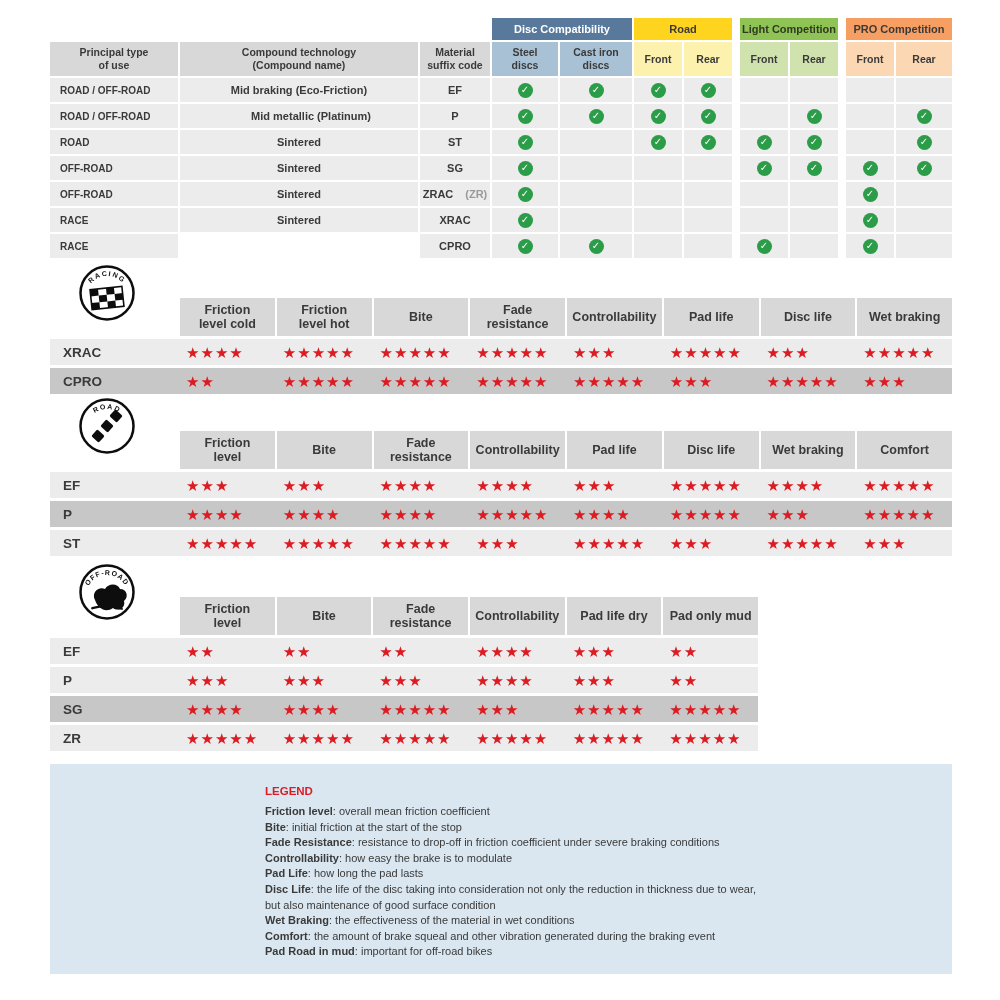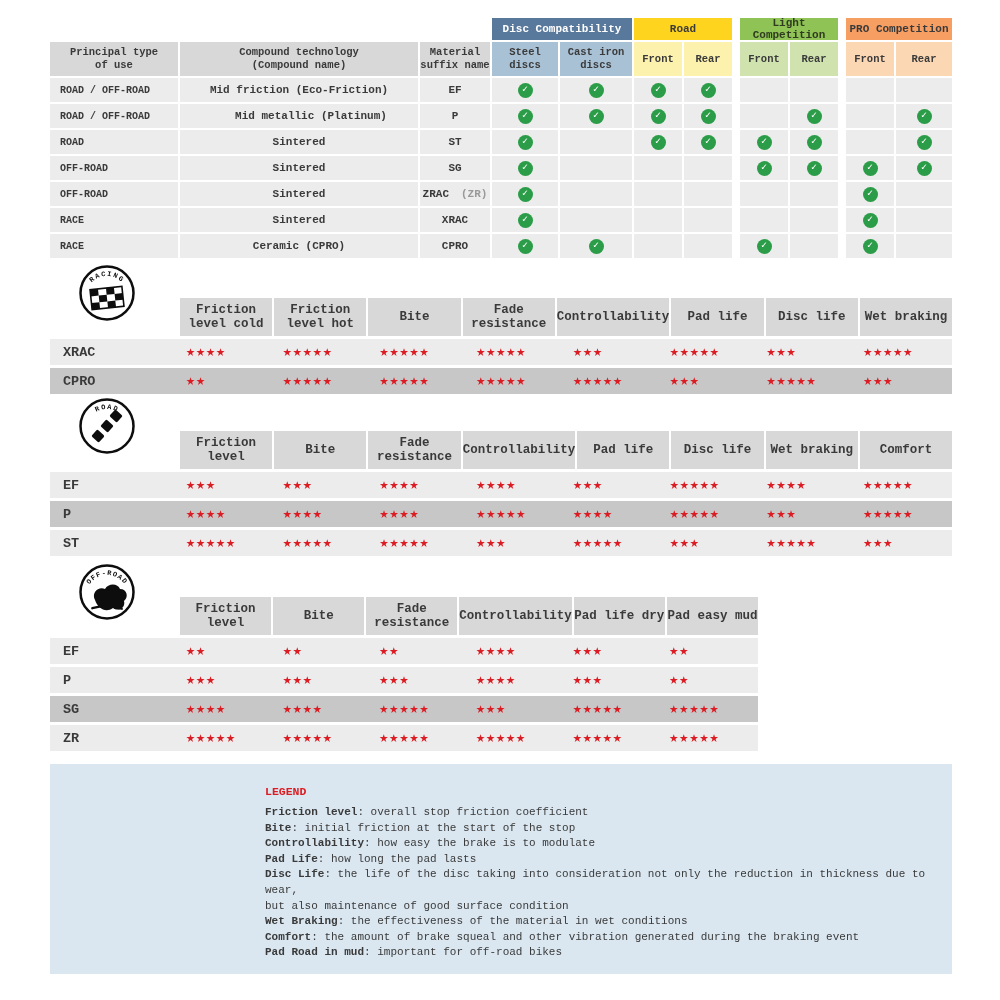--- a/index.html
+++ b/index.html
@@ -3,21 +3,21 @@
 <meta charset="utf-8">
 <style>
   * { box-sizing: border-box; }
   html, body { margin: 0; padding: 0; background: #ffffff; }
   body {
     width: 1000px; height: 1000px;
     font-family: "Liberation Sans", "DejaVu Sans", sans-serif;
     color: #3a3a3a;
     overflow: hidden;
   }
-  .page { padding: 18px 49px 0 50px; font-family: Liberation Mono, monospace; }
+  .page { padding: 18px 49px 0 50px; }
 
   
   .compat-grid {
     display: grid;
     grid-template-columns: 128px 238px 70px 66px 72px 48px 48px 4px 48px 48px 4px 48px 56px;
     grid-template-rows: 22px 34px repeat(7, 24px);
     gap: 2px;
     width: 902px;
   }
   .cell { display: flex; align-items: center; justify-content: center; text-align: center; }
@@ -81,23 +81,23 @@
       <div class="cell sub-h" style="grid-area: 2 / 9; background: rgb(208, 227, 175);">Front</div>
       <div class="cell sub-h" style="grid-area: 2 / 10; background: rgb(208, 227, 175);">Rear</div>
       <div class="cell group-h" style="grid-area: 1 / 12 / auto / 14; background: rgb(247, 158, 99); color: rgb(58, 58, 58);">PRO Competition</div>
       <div class="cell sub-h" style="grid-area: 2 / 12; background: rgb(251, 215, 180);">Front</div>
       <div class="cell sub-h" style="grid-area: 2 / 13; background: rgb(251, 215, 180);">Rear</div>
       <div class="cell sub-h gray" style="grid-area: 2 / 1;">Principal type
 of use</div>
       <div class="cell sub-h gray" style="grid-area: 2 / 2;">Compound technology
 (Compound name)</div>
       <div class="cell sub-h gray" style="grid-area: 2 / 3;">Material
-suffix name</div>
+suffix code</div>
       <div class="cell body use-cell" style="grid-area: 3 / 1;">ROAD / OFF-ROAD</div>
-      <div class="cell body compound-cell" style="grid-area: 3 / 2;">Mid friction (Eco-Friction)</div>
+      <div class="cell body compound-cell" style="grid-area: 3 / 2;">Mid braking (Eco-Friction)</div>
       <div class="cell body code-cell" style="grid-area: 3 / 3;">EF</div>
       <div class="cell body check-cell" style="grid-area: 3 / 4;">
         <span class="check" style="background: rgb(43, 156, 71);">✓</span>
       </div>
       <div class="cell body check-cell" style="grid-area: 3 / 5;">
         <span class="check" style="background: rgb(43, 156, 71);">✓</span>
       </div>
       <div class="cell body check-cell" style="grid-area: 3 / 6;">
         <span class="check" style="background: rgb(43, 156, 71);">✓</span>
       </div>
@@ -199,21 +199,20 @@
       <div class="cell body check-cell" style="grid-area: 8 / 5;"></div>
       <div class="cell body check-cell" style="grid-area: 8 / 6;"></div>
       <div class="cell body check-cell" style="grid-area: 8 / 7;"></div>
       <div class="cell body check-cell" style="grid-area: 8 / 9;"></div>
       <div class="cell body check-cell" style="grid-area: 8 / 10;"></div>
       <div class="cell body check-cell" style="grid-area: 8 / 12;">
         <span class="check" style="background: rgb(43, 156, 71);">✓</span>
       </div>
       <div class="cell body check-cell" style="grid-area: 8 / 13;"></div>
       <div class="cell body use-cell" style="grid-area: 9 / 1;">RACE</div>
-      <div class="cell body compound-cell" style="grid-area: 9 / 2;">Ceramic (CPRO)</div>
       <div class="cell body code-cell" style="grid-area: 9 / 3;">CPRO</div>
       <div class="cell body check-cell" style="grid-area: 9 / 4;">
         <span class="check" style="background: rgb(43, 156, 71);">✓</span>
       </div>
       <div class="cell body check-cell" style="grid-area: 9 / 5;">
         <span class="check" style="background: rgb(43, 156, 71);">✓</span>
       </div>
       <div class="cell body check-cell" style="grid-area: 9 / 6;"></div>
       <div class="cell body check-cell" style="grid-area: 9 / 7;"></div>
       <div class="cell body check-cell" style="grid-area: 9 / 9;">
@@ -372,21 +371,21 @@
     <div class="star-table narrow">
         <div class="star-head">
           <div class="hcell empty"></div>
           <div class="hcell">Friction
 level</div>
           <div class="hcell">Bite</div>
           <div class="hcell">Fade
 resistance</div>
           <div class="hcell">Controllability</div>
           <div class="hcell">Pad life dry</div>
-          <div class="hcell">Pad easy mud</div>
+          <div class="hcell">Pad only mud</div>
         </div>
         <div class="star-row" style="background: rgb(236, 236, 236);">
           <div class="row-label">EF</div>
           <div class="stars" style="color: rgb(220, 28, 35);">★★</div>
           <div class="stars" style="color: rgb(220, 28, 35);">★★</div>
           <div class="stars" style="color: rgb(220, 28, 35);">★★</div>
           <div class="stars" style="color: rgb(220, 28, 35);">★★★★</div>
           <div class="stars" style="color: rgb(220, 28, 35);">★★★</div>
           <div class="stars" style="color: rgb(220, 28, 35);">★★</div>
         </div>
@@ -416,22 +415,23 @@
           <div class="stars" style="color: rgb(220, 28, 35);">★★★★★</div>
           <div class="stars" style="color: rgb(220, 28, 35);">★★★★★</div>
           <div class="stars" style="color: rgb(220, 28, 35);">★★★★★</div>
         </div>
       </div>
   </div>
 
   <div class="legend" style="background: rgb(218, 231, 240);">
     <div class="legend-title" style="color: rgb(220, 28, 35);">LEGEND</div>
     <div>
-        <div class="legend-line"><b>Friction level</b><span>: overall stop friction coefficient</span></div>
+        <div class="legend-line"><b>Friction level</b><span>: overall mean friction coefficient</span></div>
         <div class="legend-line"><b>Bite</b><span>: initial friction at the start of the stop</span></div>
+        <div class="legend-line"><b>Fade Resistance</b><span>: resistance to drop-off in friction coefficient under severe braking conditions</span></div>
         <div class="legend-line"><b>Controllability</b><span>: how easy the brake is to modulate</span></div>
         <div class="legend-line"><b>Pad Life</b><span>: how long the pad lasts</span></div>
         <div class="legend-line"><b>Disc Life</b><span>: the life of the disc taking into consideration not only the reduction in thickness due to wear,</span></div>
         <div class="legend-line"><span>but also maintenance of good surface condition</span></div>
         <div class="legend-line"><b>Wet Braking</b><span>: the effectiveness of the material in wet conditions</span></div>
         <div class="legend-line"><b>Comfort</b><span>: the amount of brake squeal and other vibration generated during the braking event</span></div>
         <div class="legend-line"><b>Pad Road in mud</b><span>: important for off-road bikes</span></div>
       </div>
   </div>
 

